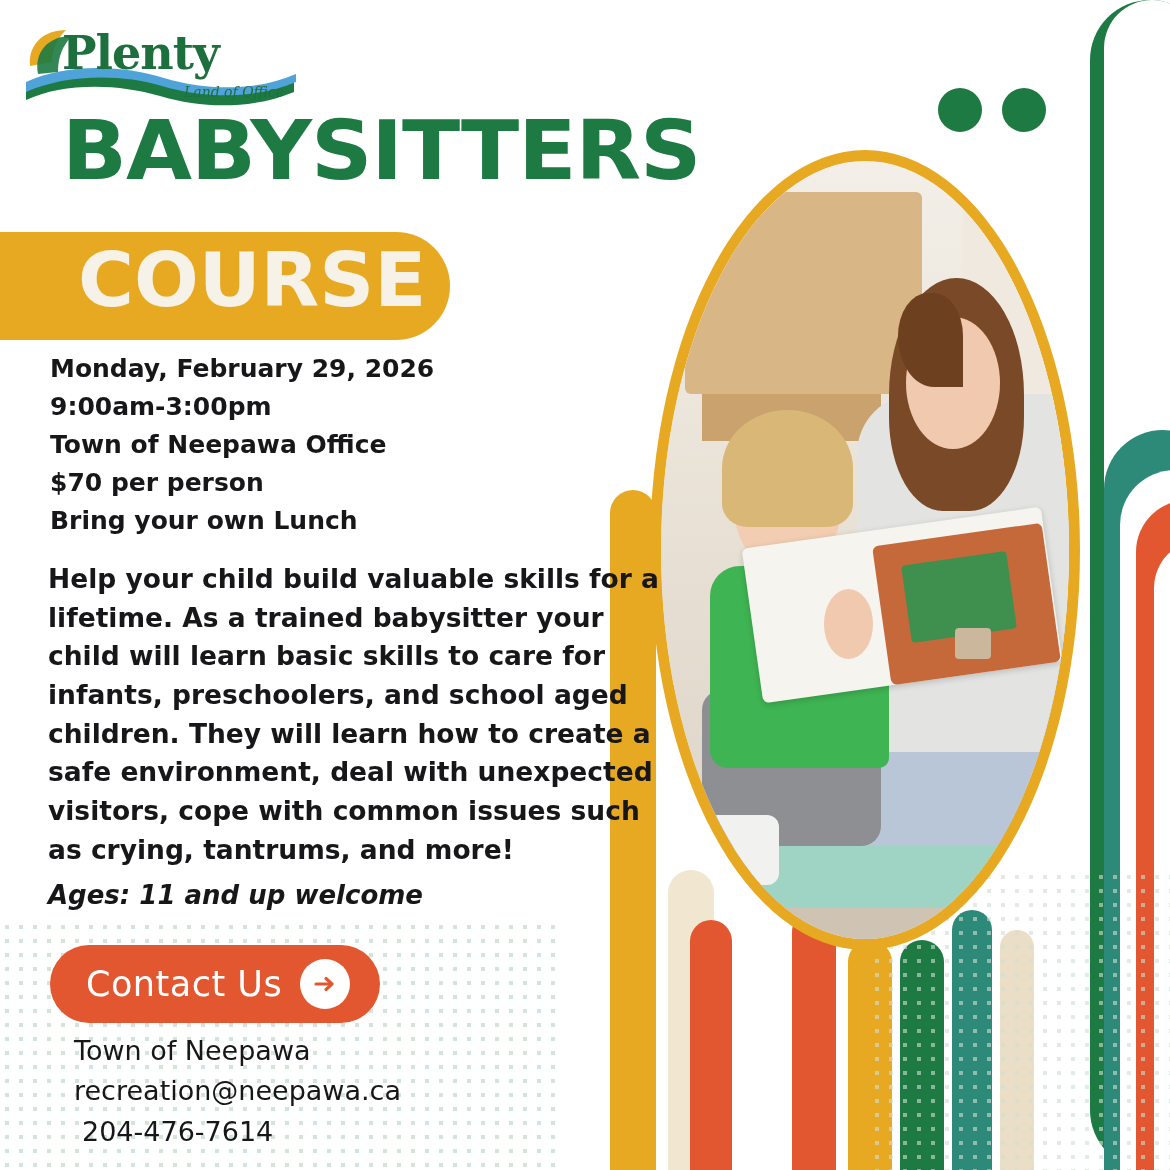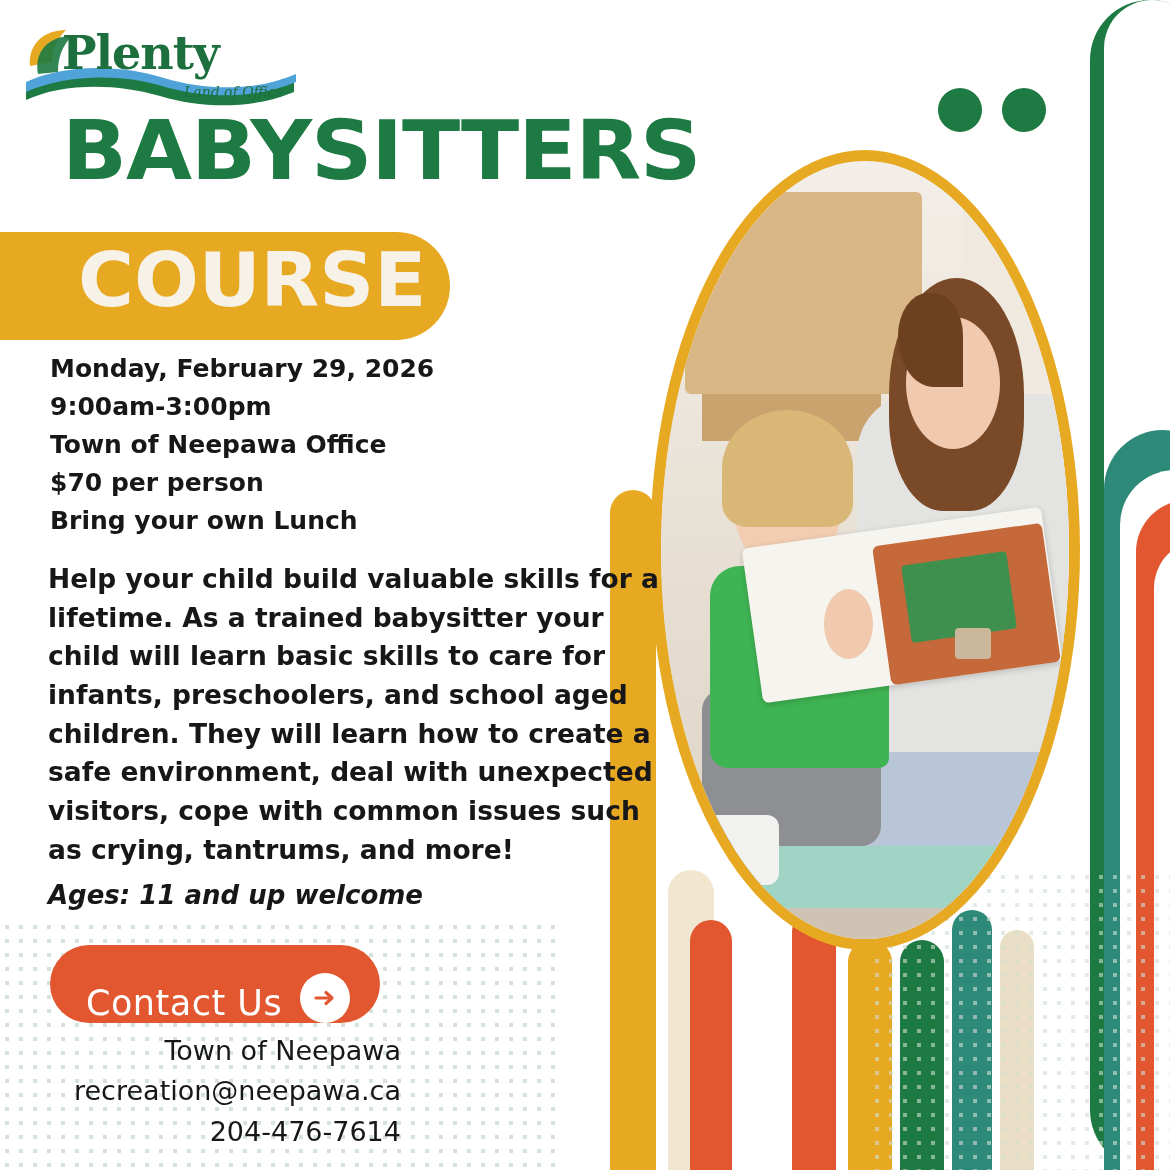--- a/index.html
+++ b/index.html
@@ -137,21 +137,21 @@
   }
 
   
   .contact-btn {
     position: absolute;
     left: 50px; top: 945px;
     width: 330px; height: 78px;
     background: #e2572f;
     border-radius: 39px;
     display: flex;
-    align-items: flex-end;
+    align-items: center;
     cursor: pointer;
   }
   .contact-btn .label {
     margin-left: 36px;
     color: #ffffff;
     font-family: "DejaVu Sans", sans-serif;
     font-size: 35px;
     letter-spacing: .5px;
   }
   .arrow-circle {
@@ -163,21 +163,20 @@
   }
   .arrow-circle svg { display: block; }
 
   .contact-info {
     position: absolute;
     left: 74px; top: 1032px;
     font-family: "DejaVu Sans", sans-serif;
     font-size: 27px;
     line-height: 1.42;
     color: #17171a;
-    text-align: right;
   }
   .contact-info div + div { margin-top: 2px; }
   .contact-info .phone { margin-left: 8px; }
 
   
   .photo-ring {
     position: absolute;
     left: 650px; top: 150px;
     width: 430px; height: 800px;
     border: 11px solid #e8a922;

